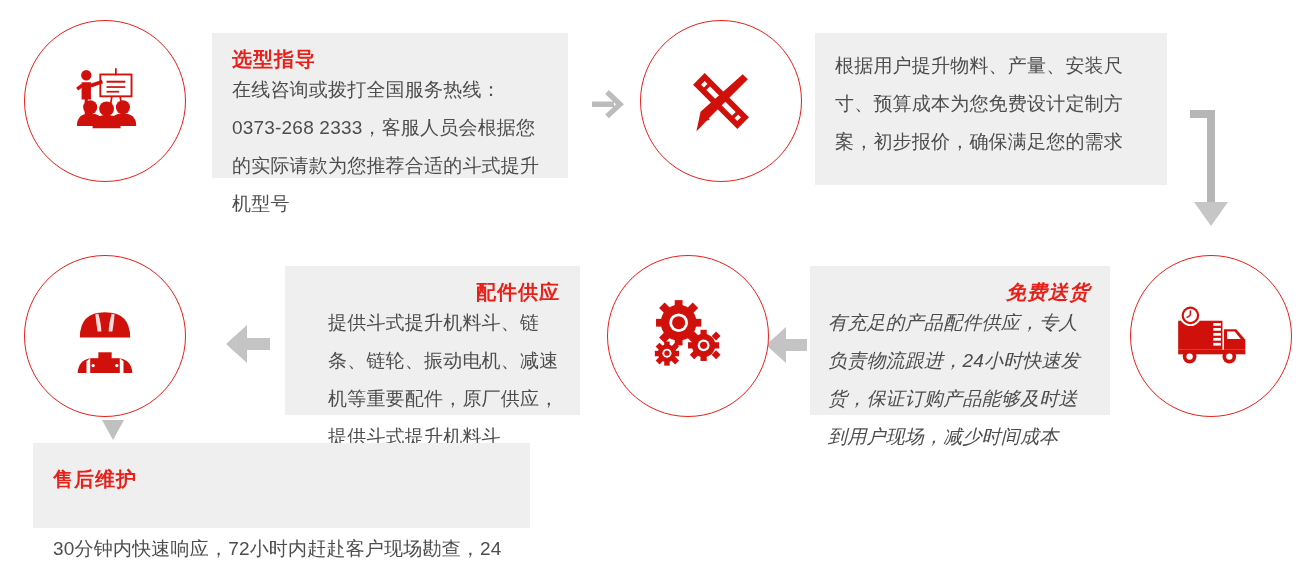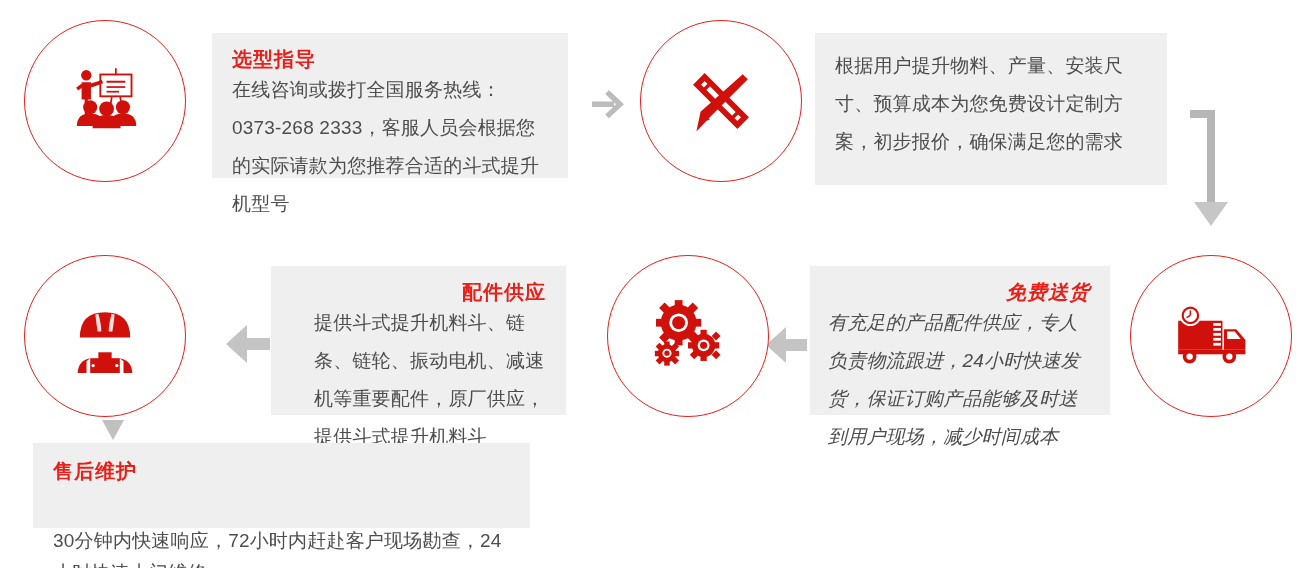--- a/index.html
+++ b/index.html
@@ -14,21 +14,21 @@
   .circle svg{display:block;}
 
   
   .card{position:absolute;background:#efefef;box-sizing:border-box;}
   .card .hd{color:#e8201a;font-size:20px;font-weight:bold;line-height:1.2;
             letter-spacing:1px;}
   .card .bd{color:#4d4d4d;font-size:19px;line-height:2.0;letter-spacing:0.2px;}
   .card.left{padding:14px 18px 14px 20px;text-align:left;}
   .card.right{padding:14px 20px 14px 18px;text-align:left;}
   .card.right .hd{text-align:right;}
-  .card.wide{padding:16px 18px 14px 20px;}
+  .card.wide{padding:24px 18px 14px 20px;}
   .card.wide .bd{line-height:1.7;margin-top:42px;}
 
   
   .arrow{position:absolute;}
   .arrow svg{display:block;overflow:visible;}
 </style>
 </head>
 <body>
 
 <div class="stage">
@@ -203,21 +203,21 @@
             <rect x="10" y="78" width="7" height="7" transform="rotate(-45 13.5 81.5)"></rect>
             <rect x="30" y="78" width="7" height="7" transform="rotate(45 33.5 81.5)"></rect>
           </g>
           <circle cx="23" cy="72" r="5.8" fill="#ffffff"></circle>
           <circle cx="23" cy="72" r="3.4"></circle>
         </g>
       </svg>
     </span>
   </div>
 
-  <div class="card right" style="left:271px;top:266px;width:295px;height:149px;padding-left:43px;">
+  <div class="card right" style="left:285px;top:266px;width:295px;height:149px;padding-left:43px;">
     <div class="hd">配件供应</div>
     <div class="bd">提供斗式提升机料斗、链条、链轮、振动电机、减速机等重要配件，原厂供应，提供斗式提升机料斗</div>
   </div>
 
   <div class="arrow" style="left:222px;top:316px;">
     <svg width="52" height="56" viewBox="0 0 52 56">
       <path d="M4 28 L25 9 L25 22 L48 22 L48 34 L25 34 L25 47 Z" fill="#c4c4c4"></path>
     </svg>
   </div>
 

